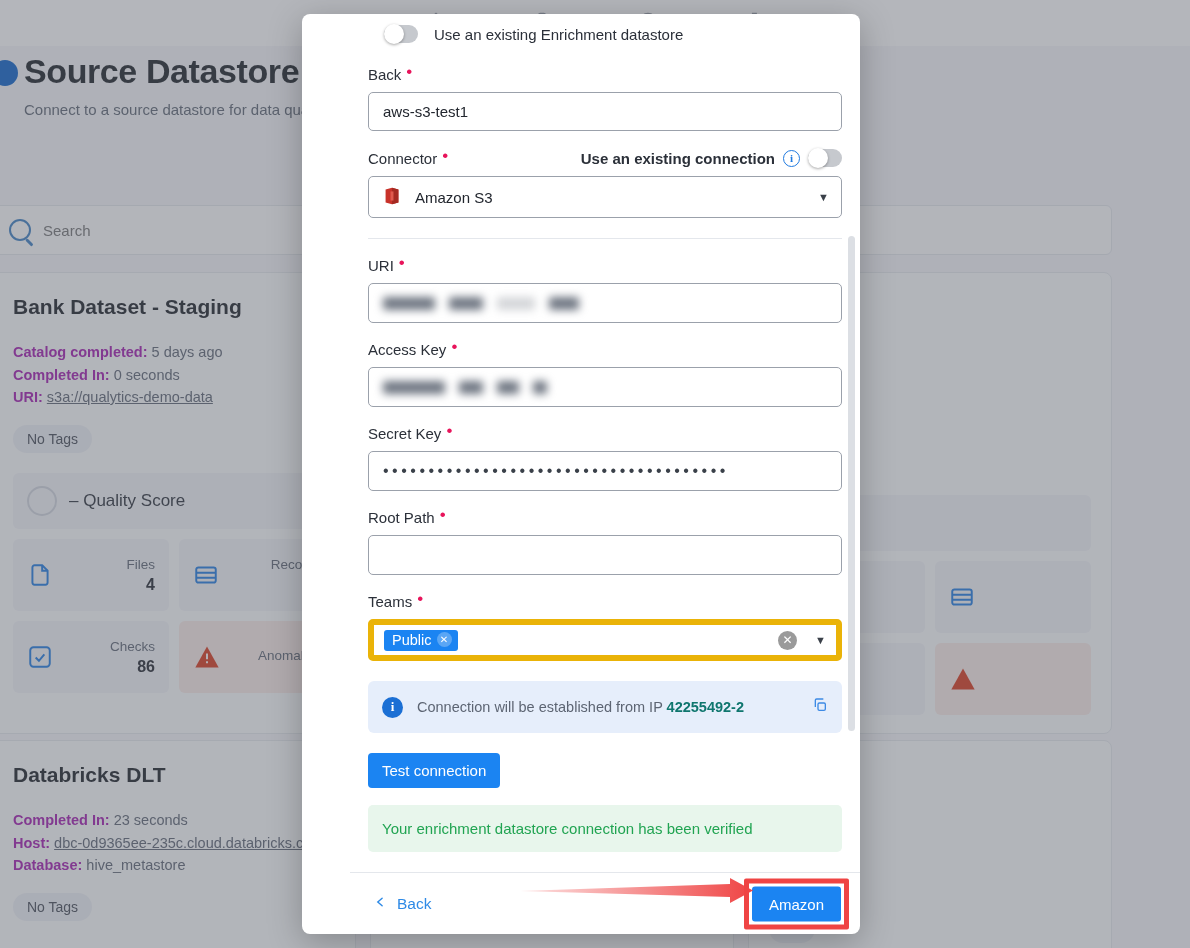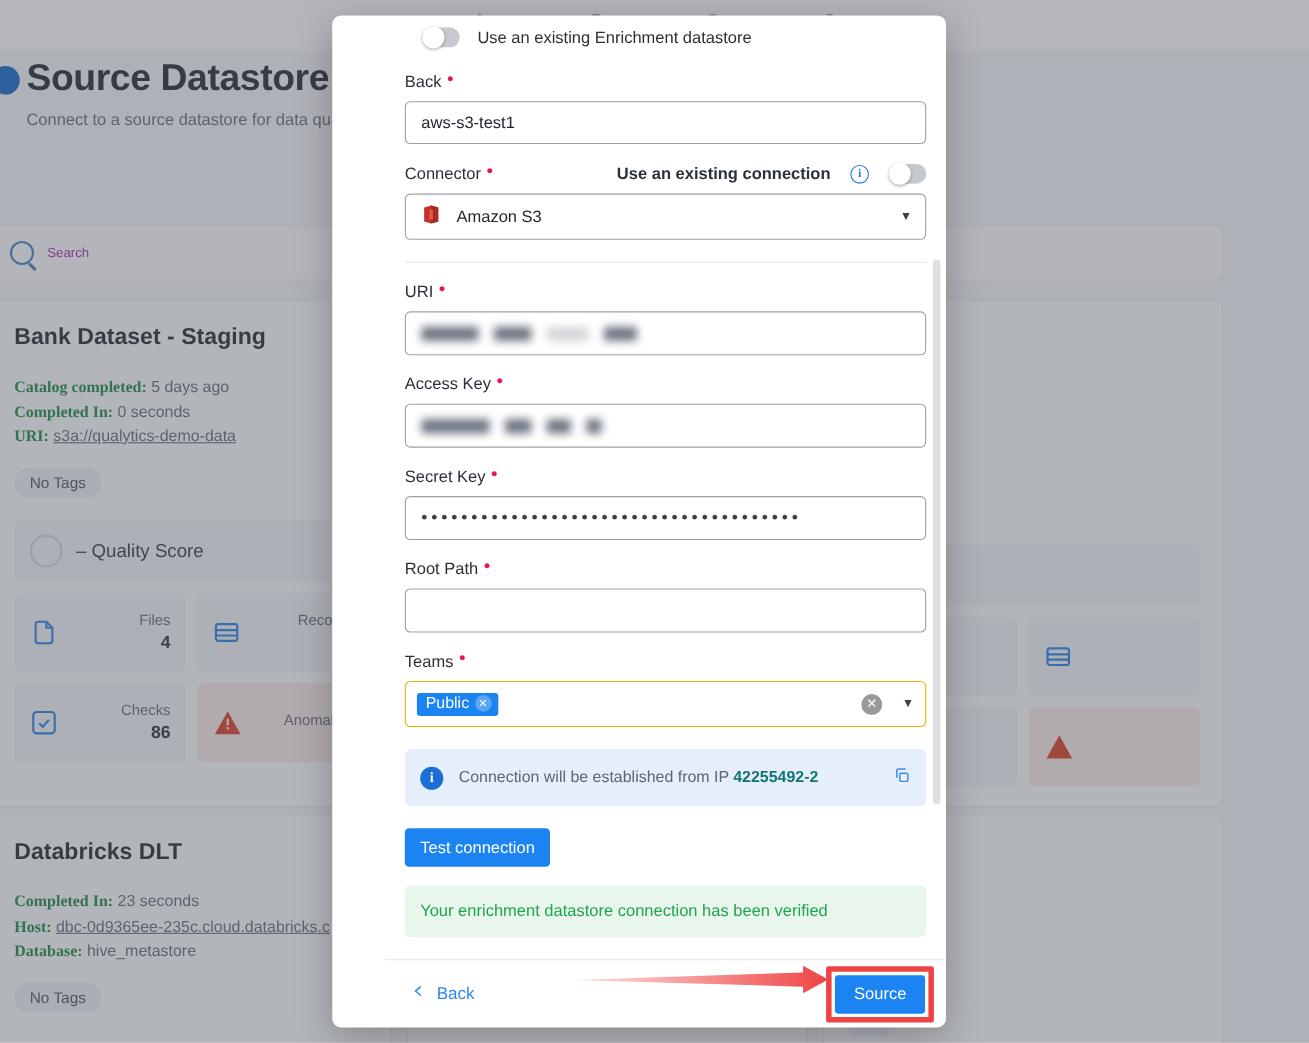--- a/index.html
+++ b/index.html
@@ -45,21 +45,21 @@
   }
   .search-icon-c {
     width: 22px; height: 22px; border: 2.5px solid #3d7fc1; border-radius: 50%;
     position: relative;
   }
   .search-icon-c::after {
     content: ""; position: absolute; right: -5px; bottom: -4px;
     width: 9px; height: 2.5px; background: #3d7fc1; transform: rotate(45deg);
     border-radius: 2px;
   }
-  .search-ph { font-size: 12px; color: #a21caf; }
+  .search-ph { font-size: 15px; color: #737373; }
 
   .cards { position: absolute; top: 272px; left: -8px; display: flex; gap: 14px; }
   .cards.row2 { top: 740px; }
   .ds-card {
     width: 364px; min-height: 430px;
     background: #fafbfc; border: 1px solid #e4e7ec; border-radius: 8px;
     padding: 22px 20px 18px 20px;
     position: relative;
   }
   .ds-title {
@@ -70,21 +70,21 @@
     position: absolute; right: 18px; top: 18px;
     width: 52px; height: 52px; border-radius: 50%;
     border: 1px solid #e0e3e8; background: #fff;
     display: flex; align-items: center; justify-content: center;
   }
   .ds-logo .dot {
     position: absolute; right: 1px; bottom: 2px;
     width: 13px; height: 13px; border-radius: 50%; background: #23b457;
   }
   .ds-meta { margin-top: 22px; font-size: 14.5px; line-height: 22.5px; color: #5d6573; }
-  .ds-meta b { color: #15803d; font-weight: 700; font-family: Liberation Serif, serif; }
+  .ds-meta b { color: #a21caf; font-weight: 700; }
   .ds-meta .lnk { color: #5d6573; text-decoration: underline; }
   .ds-tag {
     display: inline-block; margin-top: 16px;
     padding: 6px 14px; border-radius: 14px;
     background: #eceff4; color: #454b57; font-size: 14px;
   }
   .score-row {
     margin-top: 20px; height: 56px; border-radius: 6px; background: #f0f2f6;
     display: flex; align-items: center; padding: 0 14px; gap: 12px;
   }
@@ -152,39 +152,39 @@
   .blur-bar i {
     display: block; height: 13px; border-radius: 2px; background: #6f7682;
   }
 
   .dots { letter-spacing: 3.5px; font-size: 16px; color: #3a4049; }
 
   .connector-head {
     display: flex; align-items: center; justify-content: space-between;
     margin-bottom: 9px;
   }
-  .conn-right { display: flex; align-items: center; gap: 18px; }
+  .conn-right { display: flex; align-items: center; gap: 8px; }
   .conn-right .lbl { font-size: 15px; color: #2b3039; font-weight: 600; }
   .info-i {
     width: 17px; height: 17px; border-radius: 50%;
     border: 1.6px solid #1f7ae0; color: #1f7ae0;
     font-size: 11px; font-weight: 700; font-family: "Liberation Serif", serif;
     display: flex; align-items: center; justify-content: center;
   }
   .select-box {
     height: 42px; border: 1px solid #9ba1ab; border-radius: 5px;
     display: flex; align-items: center; padding: 0 12px; gap: 12px;
     font-size: 15px; color: #22262e;
   }
   .caret { margin-left: auto; color: #3a4049; font-size: 11px; }
 
   .divider { height: 1px; background: #e4e7ec; margin: 20px 2px 0 2px; }
 
   .chip-box {
-    height: 42px; border: 1px solid #eab308; border-radius: 5px;
+    height: 42px; border: 6px solid #eab308; border-radius: 5px;
     display: flex; align-items: center; padding: 0 10px; gap: 8px;
   }
   .chip {
     background: #1b84f2; color: #fff; font-size: 14.5px;
     border-radius: 3px; padding: 2px 6px 3px 8px;
     display: flex; align-items: center; gap: 5px;
   }
   .chip .x {
     width: 15px; height: 15px; border-radius: 50%;
     background: rgba(255,255,255,.28); color: #fff;
@@ -644,21 +644,21 @@
   <div class="m-footer">
     <button class="back-btn">
       <span>
         <svg width="13" height="16" viewBox="0 0 24 24" fill="none" stroke="currentColor" stroke-width="2.6" stroke-linecap="round">
             <path d="M15 5l-8 7 8 7"></path>
           </svg>
       </span>
       <span>Back</span>
     </button>
     <div class="finish-hl">
-      <button class="btn-finish">Source</button>
+      <button class="btn-finish">Amazon</button>
     </div>
   </div>
 </div>
 
 <svg id="arrow" width="250" height="30" viewBox="0 0 250 30">
   <defs>
       <linearGradient id="ag" x1="0" x2="1">
         <stop offset="0" stop-color="#ef4444" stop-opacity="0.15"></stop>
         <stop offset="1" stop-color="#ef4444" stop-opacity="1"></stop>
       </linearGradient>

